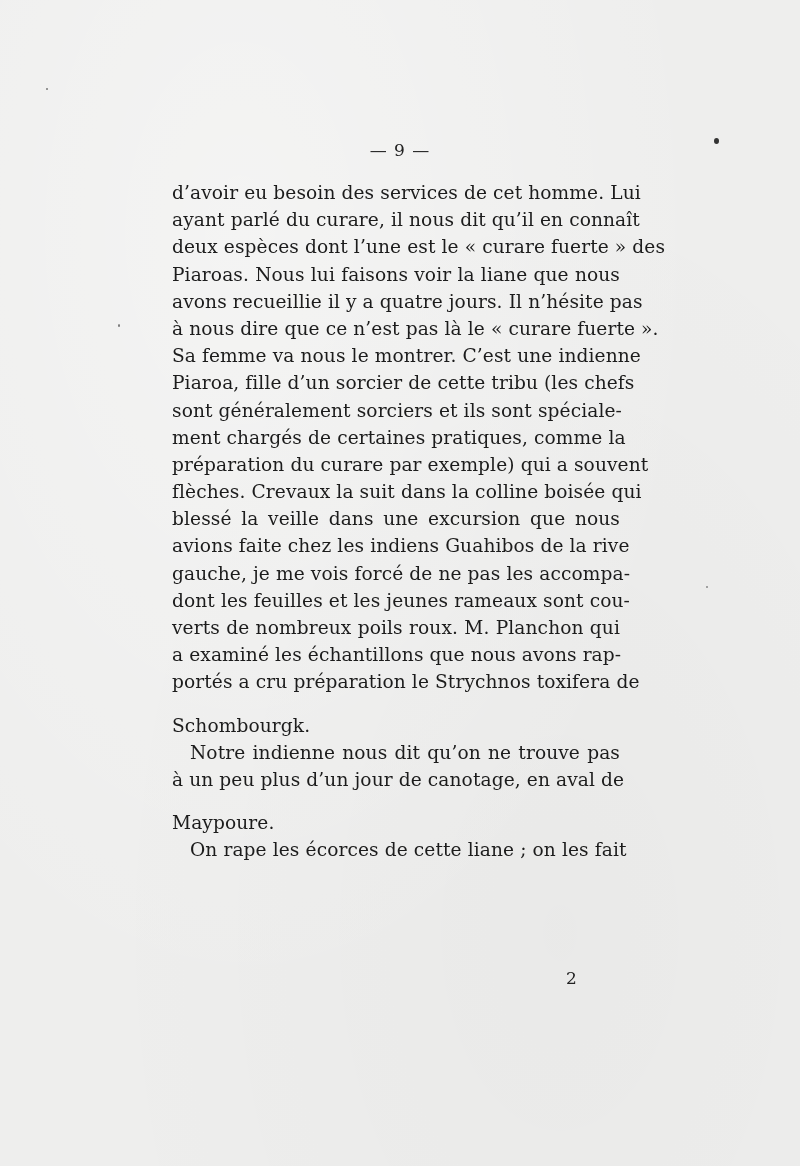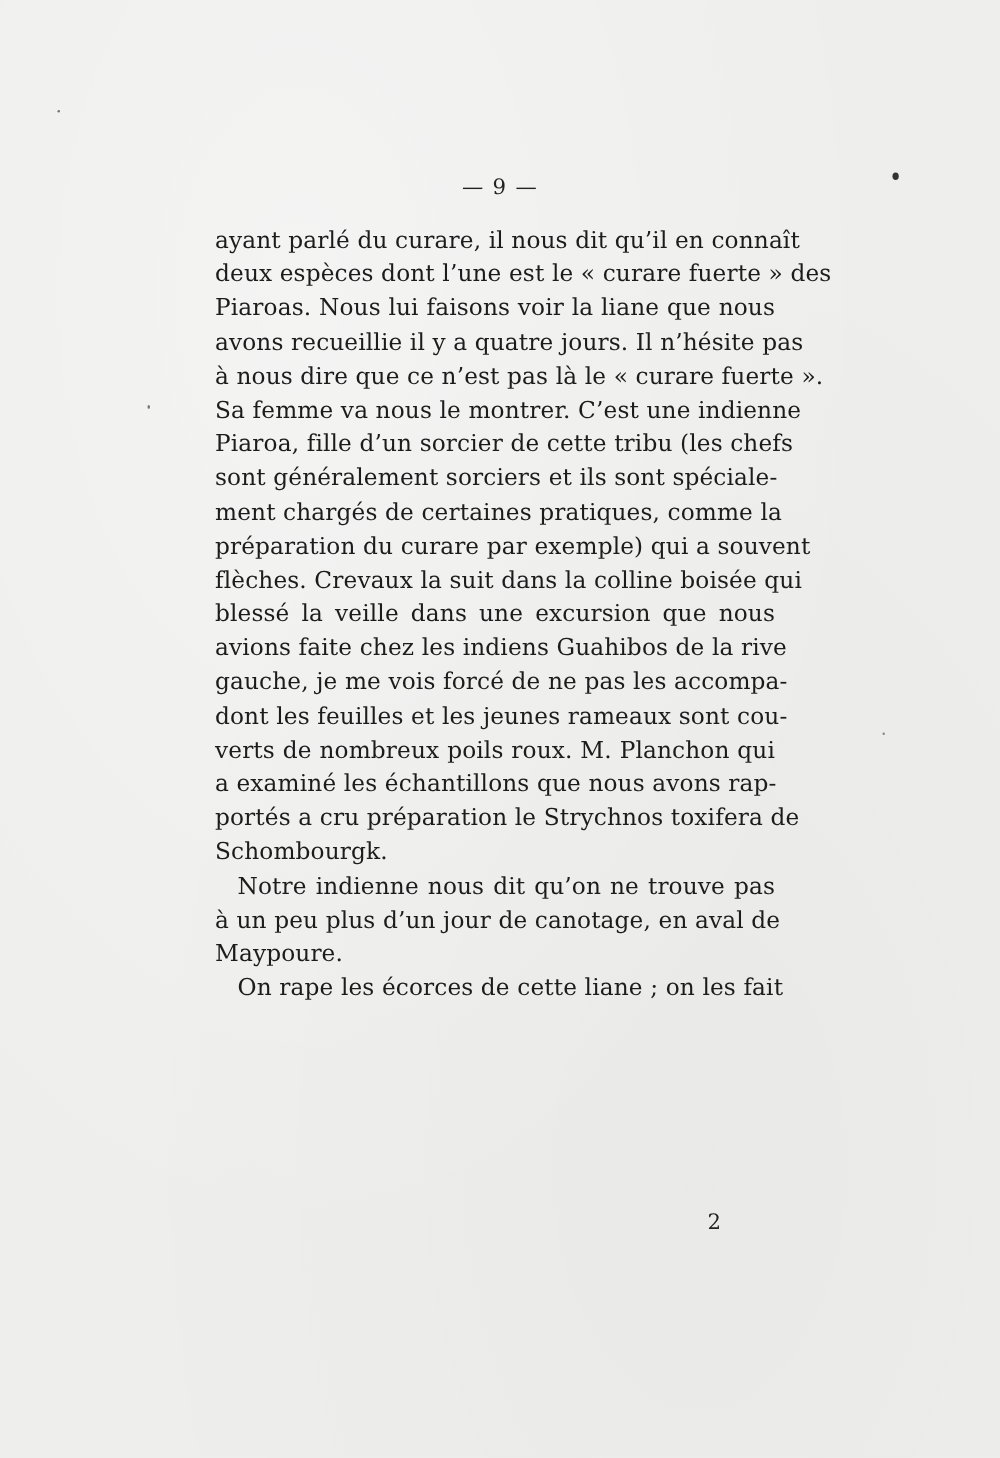--- a/index.html
+++ b/index.html
@@ -48,20 +48,21 @@
       white-space: nowrap;
       text-align: justify;
       text-align-last: justify;
       letter-spacing: 0.1px;
     }
     .line.indent {
       padding-left: 18px;
     }
     .line.last {
       text-align-last: left;
+      margin-top: 16px;
     }
     .signature {
       position: absolute;
       top: 968px;
       left: 566px;
       font-size: 17px;
       color: #222;
     }
     .speck {
       position: absolute;
@@ -70,20 +71,21 @@
     }
   </style>
 </head>
 <body>
 
 <div class="page">
 
   <div class="page-number">— 9 —</div>
 
   <div class="text-block">
+    <span class="line">d’avoir eu besoin des services de cet homme. Lui</span>
     <span class="line">ayant parlé du curare, il nous dit qu’il en connaît</span>
     <span class="line">deux espèces dont l’une est le « curare fuerte » des</span>
     <span class="line">Piaroas. Nous lui faisons voir la liane que nous</span>
     <span class="line">avons recueillie il y a quatre jours. Il n’hésite pas</span>
     <span class="line">à nous dire que ce n’est pas là le « curare fuerte ».</span>
     <span class="line">Sa femme va nous le montrer. C’est une indienne</span>
     <span class="line">Piaroa, fille d’un sorcier de cette tribu (les chefs</span>
     <span class="line">sont généralement sorciers et ils sont spéciale-</span>
     <span class="line">ment chargés de certaines pratiques, comme la</span>
     <span class="line">préparation du curare par exemple) qui a souvent</span>

